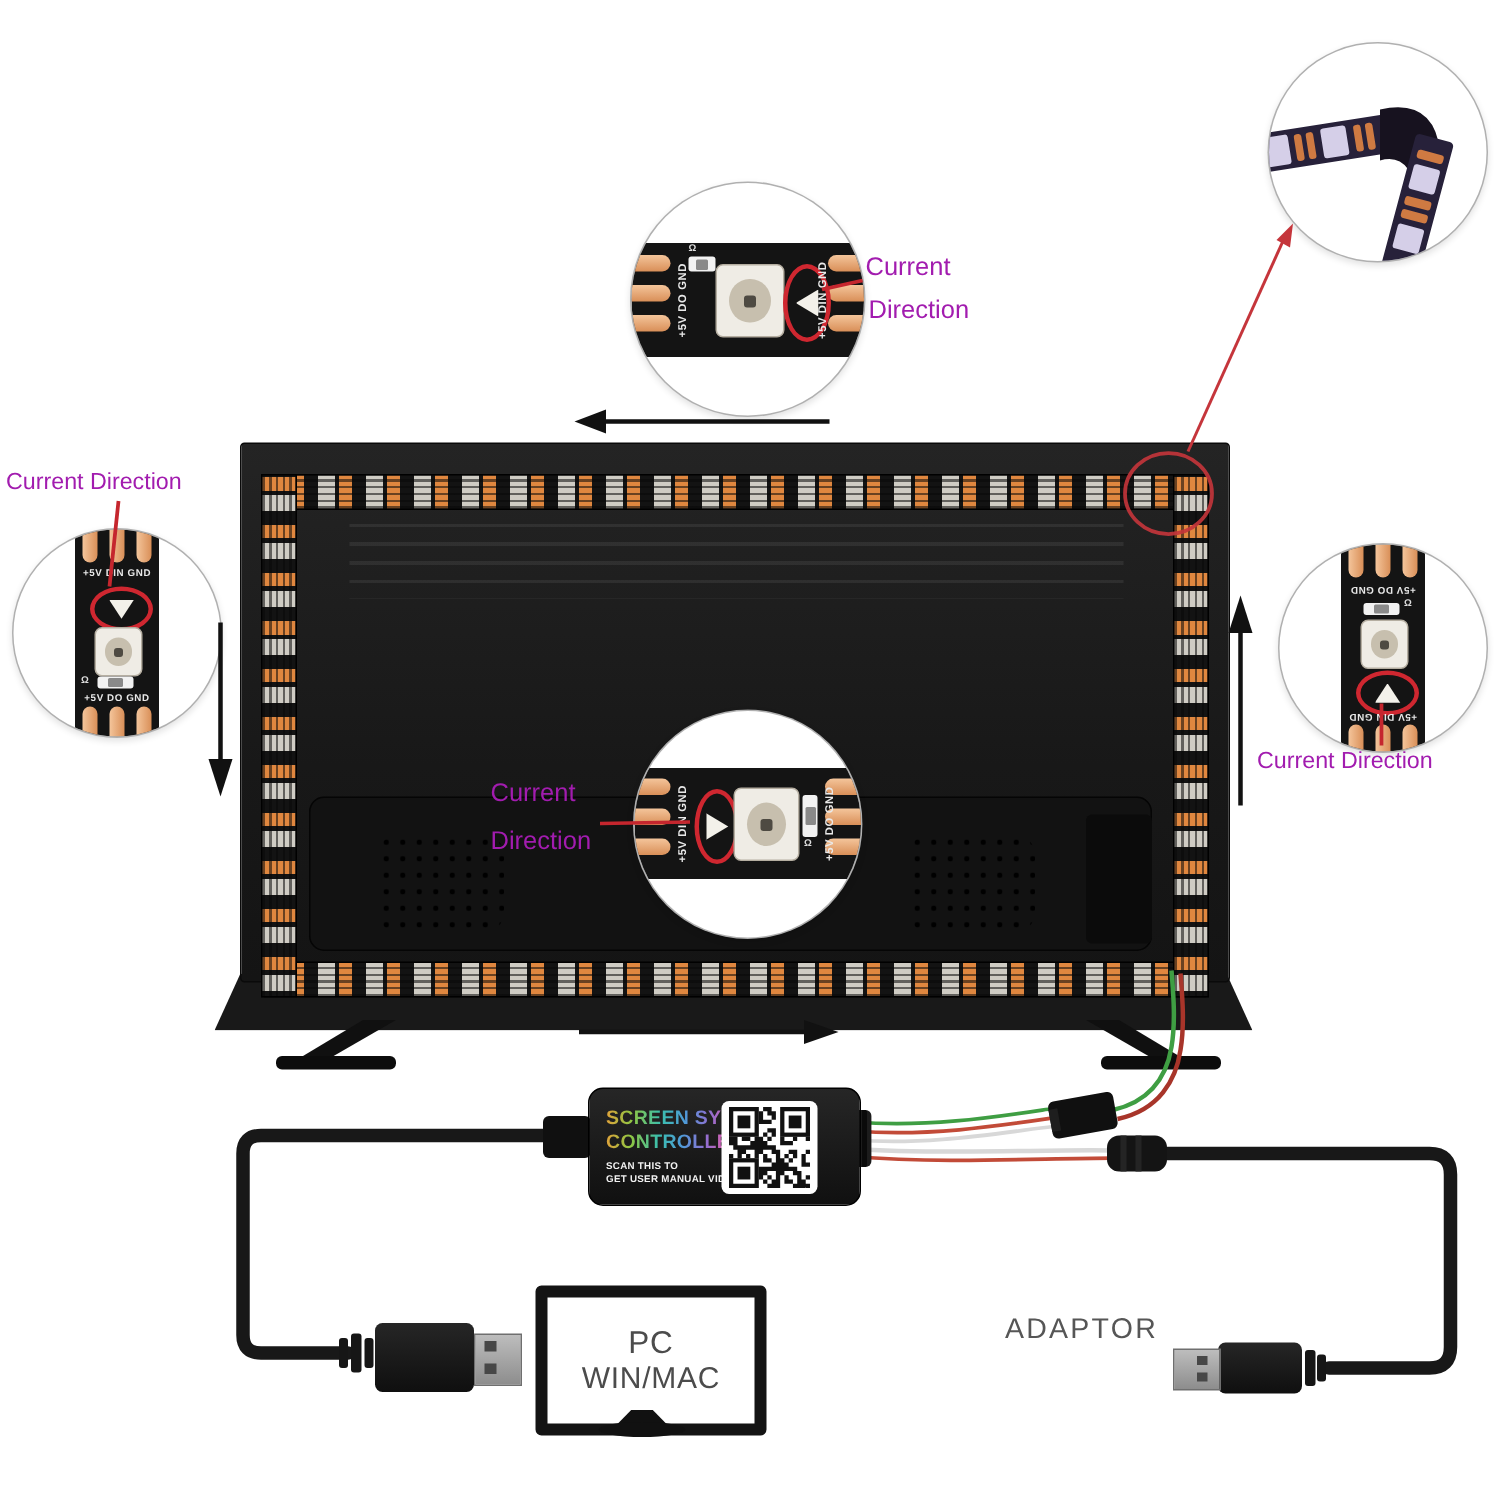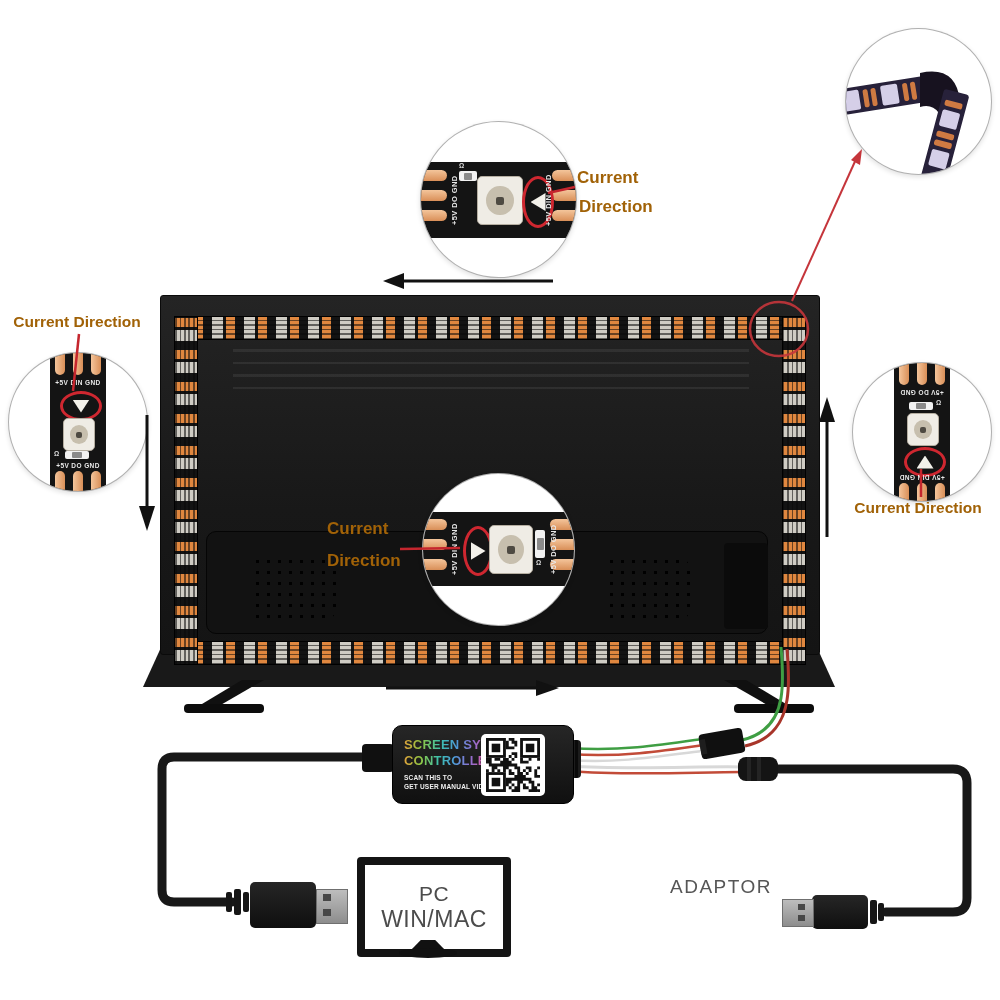--- a/index.html
+++ b/index.html
@@ -51,23 +51,23 @@
   .res-band-h{width:70%;height:45%;background:#8a8a8a;border-radius:1px;}
   .ohm{position:absolute;color:#ddd;font-size:6.5px;font-weight:bold;}
   .red-ellipse{position:absolute;border:3.5px solid #cf2730;border-radius:50%;
                display:flex;align-items:center;justify-content:center;}
   .tri{background:#f3f1ea;}
   .tri-left {width:15px;height:18px;clip-path:polygon(100% 0,100% 100%,0 50%);}
   .tri-right{width:15px;height:18px;clip-path:polygon(0 0,0 100%,100% 50%);}
   .tri-down {width:17px;height:13px;clip-path:polygon(0 0,100% 0,50% 100%);}
   .tri-up   {width:17px;height:13px;clip-path:polygon(50% 0,0 100%,100% 100%);}
 
-  .red-caption{position:absolute;color:#a16207;font-weight:bold;z-index:41;}
+  .red-caption{position:absolute;color:#a21caf;font-weight:normal;z-index:41;}
   .cap-lg{font-size:17px;}
-  .cap-md{font-size:15.5px;text-align:center;}
+  .cap-md{font-size:15.5px;text-align:left;}
 
   
   .controller{position:absolute;left:392px;top:725px;width:180px;height:77px;z-index:10;
               background:linear-gradient(180deg,#262626,#101010);border:1px solid #000;border-radius:10px;}
   .ctl-title{position:absolute;left:11px;font-weight:bold;font-size:13px;letter-spacing:.2px;
              background:linear-gradient(90deg,#e0a23a 0%,#8ec643 18%,#3bbfae 38%,#4f9ad8 55%,#8f6fd1 72%,#d55fae 86%,#e8565e 100%);
              -webkit-background-clip:text;background-clip:text;color:transparent;white-space:nowrap;}
   .ctl-note{position:absolute;left:11px;color:#f0f0f0;font-weight:bold;font-size:6.5px;letter-spacing:.2px;white-space:nowrap;}
   .qr{position:absolute;left:88px;top:8px;width:64px;height:62px;background:#fff;border-radius:5px;
       display:flex;align-items:center;justify-content:center;}
@@ -77,21 +77,21 @@
 
   
   .usb-body{position:absolute;background:linear-gradient(180deg,#262626,#0f0f0f);border-radius:5px;z-index:10;}
   .usb-metal{position:absolute;background:linear-gradient(180deg,#bdbdbd,#8d8d8d);border:1px solid #6f6f6f;z-index:10;}
   .usb-hole{position:absolute;background:#474747;}
   .monitor{position:absolute;left:357px;top:857px;width:138px;height:84px;background:#fff;
            border:8px solid #141414;border-radius:4px;z-index:10;
            display:flex;flex-direction:column;align-items:center;justify-content:center;color:#4c4c4c;}
   .monitor-led{position:absolute;bottom:-6px;left:50%;transform:translateX(-50%);width:5px;height:4px;background:#555;}
   .mon-l1{font-size:21px;letter-spacing:.5px;}
-  .mon-l2{font-size:23px;letter-spacing:.5px;}
+  .mon-l2{font-size:20px;letter-spacing:.5px;}
   .stand-neck{position:absolute;left:410px;top:940px;width:36px;height:11px;background:#111;
               clip-path:polygon(30% 0,70% 0,100% 100%,0 100%);z-index:10;}
   .stand-base{position:absolute;left:399px;top:948px;width:58px;height:10px;background:#111;border-radius:50%;z-index:10;}
   .power-label{position:absolute;left:648px;top:876px;width:146px;text-align:center;color:#565656;z-index:10;line-height:1.15;}
   .pw-digit{font-size:34px;font-weight:normal;}
   .pw-rest{font-size:21px;letter-spacing:1px;}
   .pw-l2{font-size:19px;letter-spacing:1.5px;}
 
   svg.layer{position:absolute;left:0;top:0;pointer-events:none;}
   #svg-under{z-index:2;}

